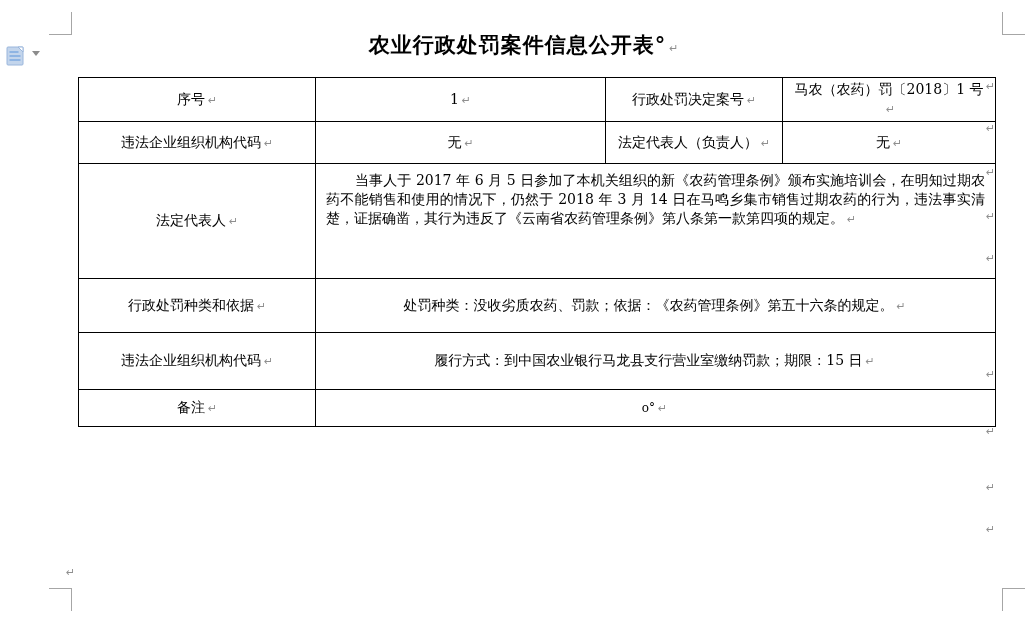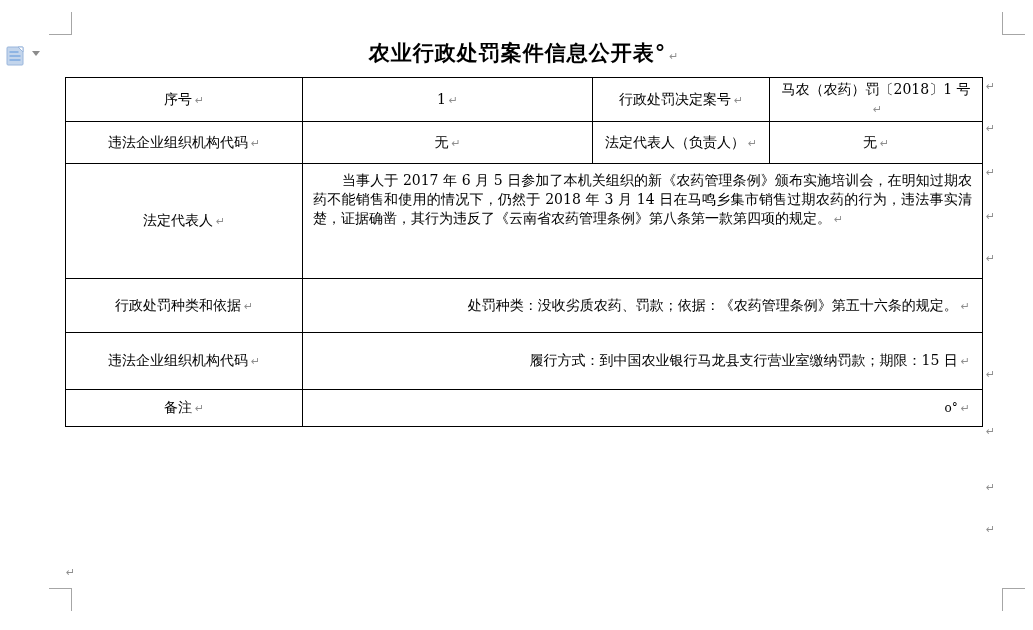--- a/index.html
+++ b/index.html
@@ -19,38 +19,38 @@
   .dd-arrow {
     position: absolute; left: 27px; top: 7px; width: 0; height: 0;
     border-left: 4px solid transparent; border-right: 4px solid transparent;
     border-top: 5px solid #8c8c8c;
   }
   
   .title {
     position: absolute; left: 65px; top: 31px; width: 917px;
     text-align: center; font-size: 21px; font-weight: bold;
     font-family: "DejaVu Sans", "Liberation Sans", sans-serif;
-    letter-spacing: 1px; white-space: nowrap; margin-top: 8px;
+    letter-spacing: 1px; white-space: nowrap;
   }
   .pilcrow {
     color: #8f8f8f; font-size: 11px; font-weight: normal;
     font-family: "DejaVu Sans", "Liberation Sans", sans-serif;
     margin-left: 3px; letter-spacing: 0;
   }
   
   table.doc {
-    position: absolute; left: 65px; top: 77px; width: 917px;
+    position: absolute; left: 78px; top: 77px; width: 917px;
     border-collapse: collapse; table-layout: fixed;
   }
   .doc td {
     border: 1px solid #000; font-size: 14px; line-height: 19px;
     padding: 2px 6px; text-align: center; vertical-align: middle;
     overflow: hidden;
   }
-  .doc td.left { text-align: right; padding-left: 10px; padding-right: 12px; }
+  .doc td.left { text-align: center; padding-left: 10px; padding-right: 12px; }
   .doc td.fact { text-align: left; vertical-align: top; padding: 7px 10px 0 10px; }
   .fact .para { text-align: justify; text-indent: 29px; }
   
   .rowmark, .freestand-mark {
     position: absolute; color: #8f8f8f; font-size: 11px;
     font-family: "DejaVu Sans", "Liberation Sans", sans-serif;
   }
 </style>
 </head>
 <body>

